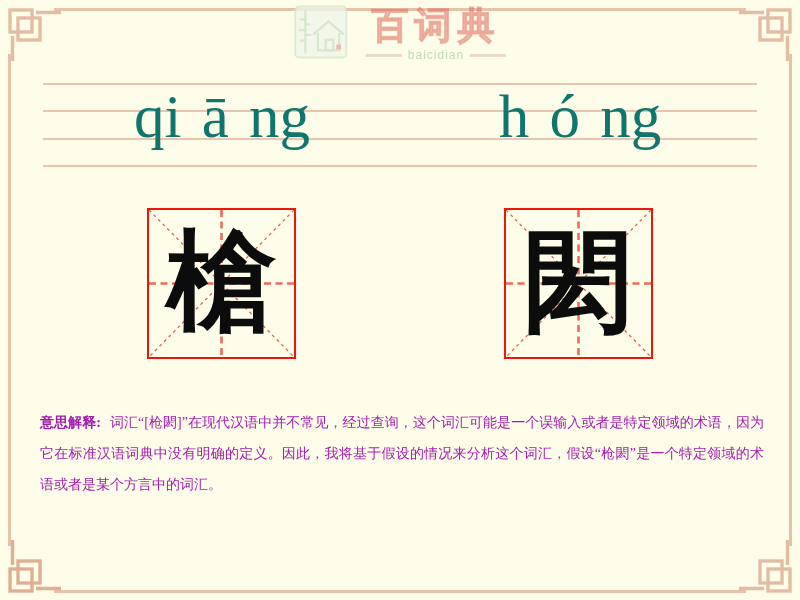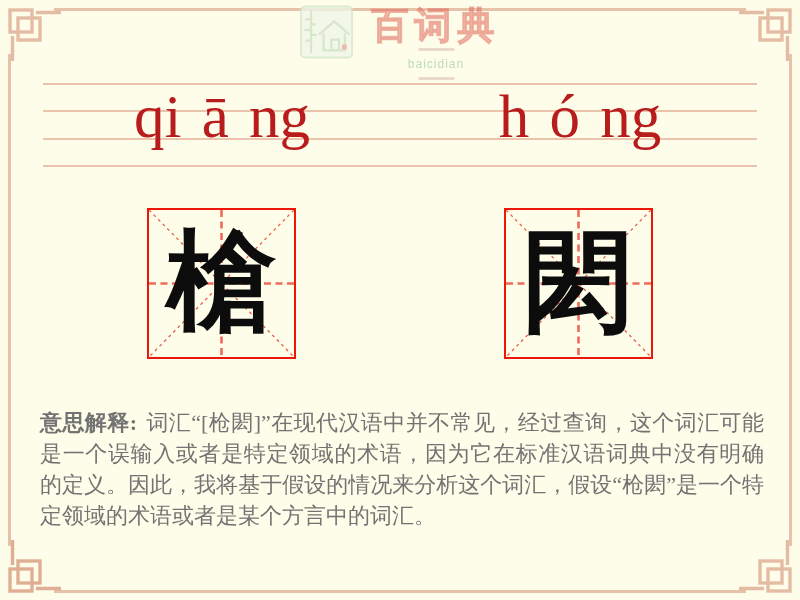--- a/index.html
+++ b/index.html
@@ -31,31 +31,31 @@
   .logo-text{display:flex;flex-direction:column;align-items:center;}
   .logo-title{
     font-size:37px;font-weight:bold;letter-spacing:6px;line-height:42px;
     color:rgba(231,118,104,0.26);
     -webkit-text-stroke:1.2px rgba(224,98,85,0.42);
     white-space:nowrap;
   }
   .logo-sub{
     display:flex;align-items:center;gap:6px;margin-top:1px;
     font-family:"Liberation Sans","DejaVu Sans",sans-serif;
-    font-size:12px;color:#BFDCB6;letter-spacing:1px;flex-direction:column;
+    font-size:12px;color:#BFDCB6;letter-spacing:1px;
   }
   .logo-dash{width:36px;height:3px;background:rgba(216,190,175,.55);}
 
   
   .ruled-line{position:absolute;left:43px;right:43px;height:2px;background:#EAC4AD;}
   .rl1{top:83px;} .rl2{top:110px;} .rl3{top:138px;} .rl4{top:165px;}
 
   .pinyin{
     position:absolute;top:86px;width:220px;text-align:center;
-    font-size:61px;line-height:62px;color:#b91c1c;
+    font-size:61px;line-height:62px;color:#0f766e;
     word-spacing:5px;white-space:nowrap;
   }
   .pinyin.p1{left:112px;}
   .pinyin.p2{left:470px;}
 
   
   .char-box{
     position:absolute;top:208px;width:145px;height:147px;
     border:2.5px solid #EE1509;background:transparent;
   }
@@ -67,21 +67,21 @@
   .char-glyph{
     position:absolute;left:0;top:0;width:100%;height:100%;
     display:flex;align-items:center;justify-content:center;
     font-size:110px;font-weight:bold;color:#0c0c0c;line-height:1;
     padding-bottom:4px;box-sizing:border-box;
   }
 
   
   .meaning{
     position:absolute;left:40px;top:407px;width:724px;margin:0;
-    font-size:22px;line-height:31px;color:#737373;
+    font-size:14px;line-height:31px;color:#a21caf;
     text-align:justify;
   }
   .meaning-label{font-weight:bold;margin-right:9px;}
 </style>
 </head>
 <body>
 
 <div class="frame-line frame-top"></div>
 <div class="frame-line frame-bottom"></div>
 <div class="frame-line frame-left"></div>

